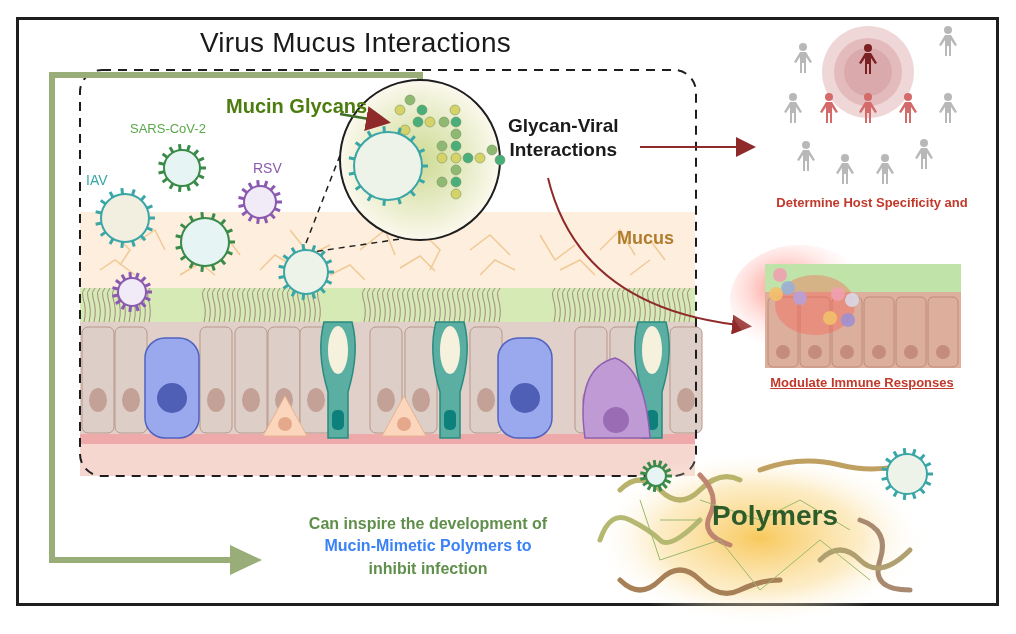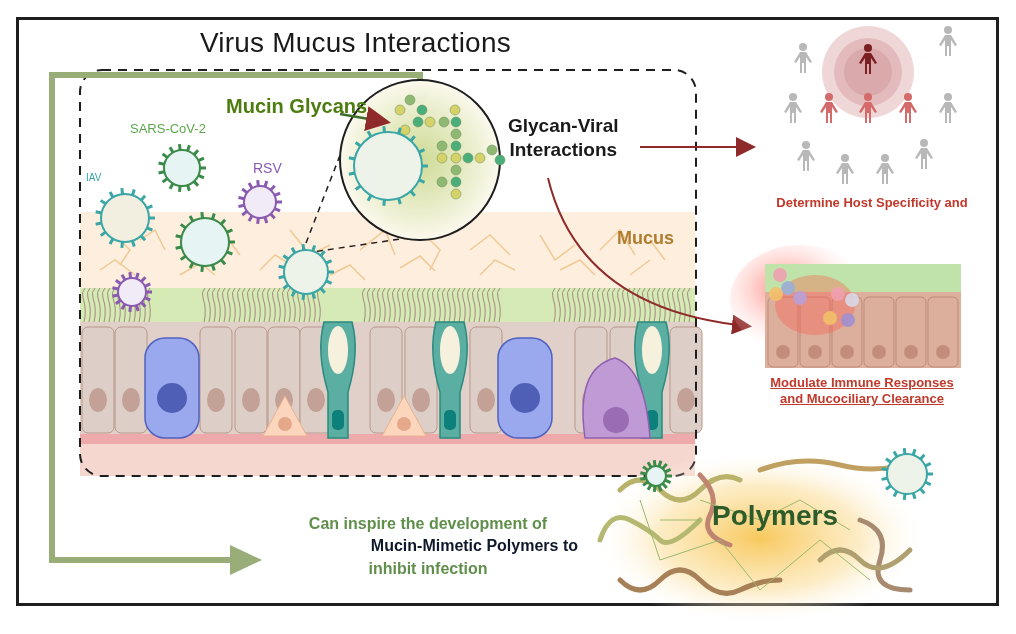--- a/index.html
+++ b/index.html
@@ -496,34 +496,33 @@
         <line x1="913.1803398874989" y1="454.9788696740969" x2="915.0344418537486" y2="449.272530576326" stroke="#3aa6a6" stroke-width="3"></line>
         <line x1="920.3826121271771" y1="459.1371034904521" x2="924.3973957653303" y2="454.67823453758774" stroke="#3aa6a6" stroke-width="3"></line>
         <line x1="925.270909152852" y1="465.865267138484" x2="930.7521818987076" y2="463.4248472800292" stroke="#3aa6a6" stroke-width="3"></line>
         <circle cx="907" cy="474" r="20" fill="#eef3ea" stroke="#3aa6a6" stroke-width="2"></circle>
       </g>
     </g>
 </svg>
 
 <div class="lbl" style="left:226px;top:94px;font-size:20px;color:#4d7c0f;">Mucin Glycans</div>
 <div class="lbl" style="left:130px;top:121px;font-size:13px;font-weight:normal;color:#5aa84a;text-align:center;">SARS-CoV-2</div>
-<div class="lbl" style="left:86px;top:172px;font-size:10px;font-weight:normal;color:#3aa6a6;">IAV</div>
+<div class="lbl" style="left:86px;top:172px;font-size:14px;font-weight:normal;color:#3aa6a6;">IAV</div>
 <div class="lbl" style="left:253px;top:160px;font-size:14px;font-weight:normal;color:#8a5ab0;">RSV</div>
 <div class="lbl" style="left:508px;top:114px;font-size:19px;color:#1a1a1a;line-height:1.25;">
   <div>Glycan-Viral</div>
   <div>Interactions</div>
 </div>
 <div class="lbl" style="left:617px;top:228px;font-size:18px;color:#b07d2e;">Mucus</div>
 <div class="lbl" style="left:752px;top:195px;width:240px;font-size:13px;color:#c0392b;">
   <div>Determine Host Specificity and</div>
 </div>
 <div class="lbl" style="left:752px;top:375px;width:220px;font-size:13px;color:#c0392b;text-decoration:underline;">
   <div>Modulate Immune Responses</div>
-  <div>and Mucociliary Clearance</div>
 </div>
 <div class="lbl" style="left:278px;top:513px;width:300px;font-size:16px;color:#5f8f4a;line-height:1.4;">
   <div>Can inspire the development of</div>
-  <div style="color:#0f172a;text-align:right;">Mucin-Mimetic Polymers to</div>
+  <div style="color:#3b82f6;">Mucin-Mimetic Polymers to</div>
   <div>inhibit infection</div>
 </div>
 <div class="lbl" style="left:660px;top:500px;width:230px;font-size:28px;color:#2e5b2a;line-height:1.15;">
   <div>Polymers</div>
 </div>
 
 </body></html>

